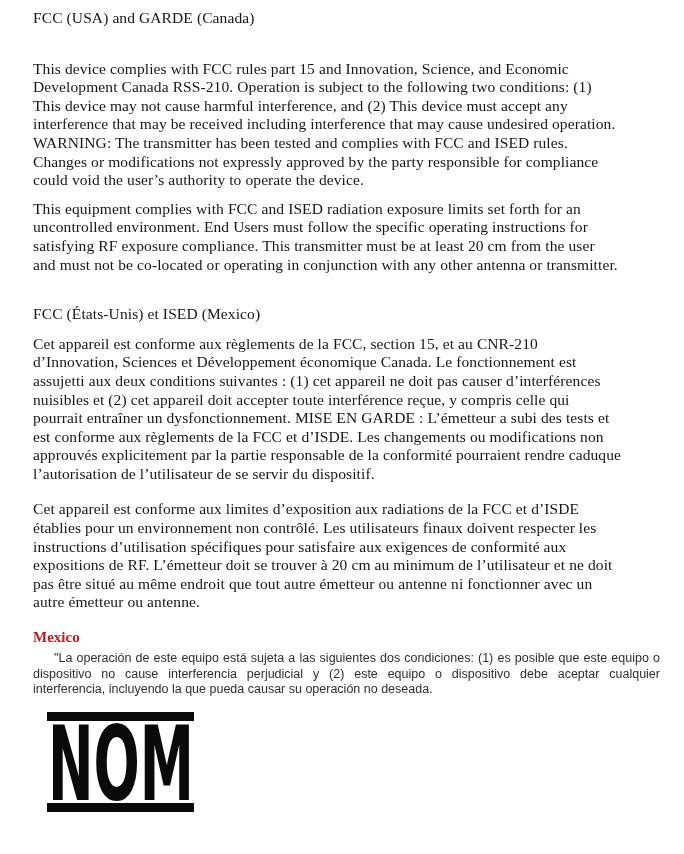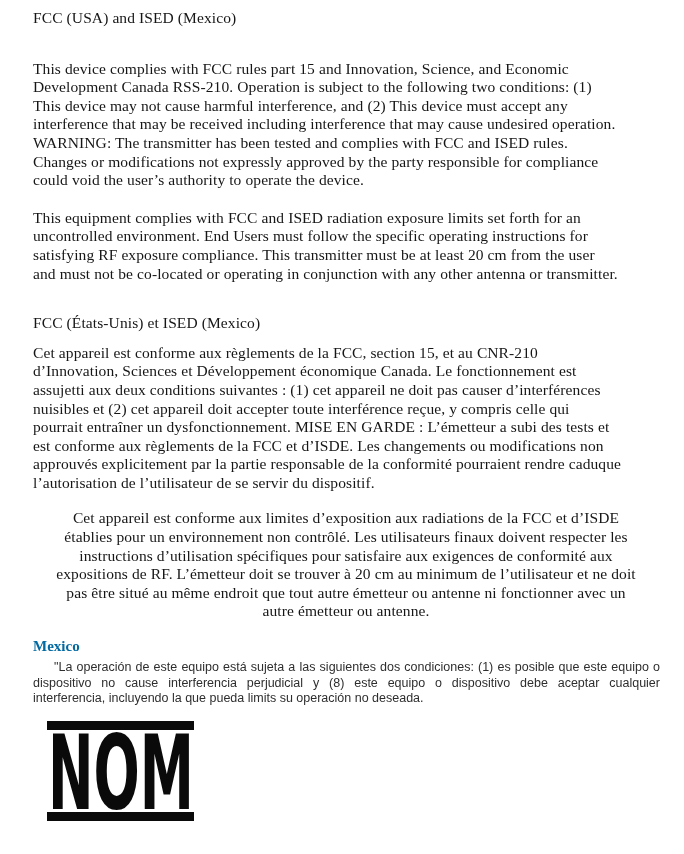--- a/index.html
+++ b/index.html
@@ -24,31 +24,31 @@
   .serif {
     font-size: 15.5px;
     line-height: 18.6px;
     white-space: pre-line;
     letter-spacing: 0.1px;
   }
   .heading-en {
     margin: 0;
   }
   .para-1 { margin-top: 32px; }
-  .para-2 { margin-top: 19px; }
+  .para-2 { margin-top: 10px; }
   .heading-fr { margin-top: 31px; }
   .para-3 { margin-top: 11px; }
-  .para-4 { margin-top: 17px; text-align: center; }
+  .para-4 { margin-top: 17px; }
   .heading-mx {
     margin-top: 17px;
     font-family: "Liberation Serif", serif;
     font-weight: bold;
     font-size: 15px;
     line-height: 17px;
-    color: #0369a1;
+    color: #b91c1c;
   }
   .sans-para {
     margin-top: 5px;
     width: 627px;
     font-family: "Liberation Sans", sans-serif;
     font-size: 12.5px;
     line-height: 15.5px;
     color: #2e2e2e;
   }
   .mx-line {
@@ -74,21 +74,21 @@
     font-weight: bold;
     font-size: 104px;
     fill: #0a0a0a;
   }
 </style>
 </head>
 <body>
 
 <div class="page">
 
-  <div class="serif heading-en">FCC (USA) and ISED (Mexico)</div>
+  <div class="serif heading-en">FCC (USA) and GARDE (Canada)</div>
 
   <div class="serif para-1">This device complies with FCC rules part 15 and Innovation, Science, and Economic
 Development Canada RSS-210. Operation is subject to the following two conditions: (1)
 This device may not cause harmful interference, and (2) This device must accept any
 interference that may be received including interference that may cause undesired operation.
 WARNING: The transmitter has been tested and complies with FCC and ISED rules.
 Changes or modifications not expressly approved by the party responsible for compliance
 could void the user’s authority to operate the device.</div>
 
   <div class="serif para-2">This equipment complies with FCC and ISED radiation exposure limits set forth for an
@@ -111,22 +111,22 @@
 établies pour un environnement non contrôlé. Les utilisateurs finaux doivent respecter les
 instructions d’utilisation spécifiques pour satisfaire aux exigences de conformité aux
 expositions de RF. L’émetteur doit se trouver à 20 cm au minimum de l’utilisateur et ne doit
 pas être situé au même endroit que tout autre émetteur ou antenne ni fonctionner avec un
 autre émetteur ou antenne.</div>
 
   <div class="heading-mx">Mexico</div>
 
   <div class="sans-para">
     <span class="mx-line mx-line-first">"La operación de este equipo está sujeta a las siguientes dos condiciones: (1) es posible que este equipo o</span>
-    <span class="mx-line">dispositivo no cause interferencia perjudicial y (8) este equipo o dispositivo debe aceptar cualquier</span>
-    <span class="mx-line mx-line-last">interferencia, incluyendo la que pueda limits su operación no deseada.</span>
+    <span class="mx-line">dispositivo no cause interferencia perjudicial y (2) este equipo o dispositivo debe aceptar cualquier</span>
+    <span class="mx-line mx-line-last">interferencia, incluyendo la que pueda causar su operación no deseada.</span>
   </div>
 
   <div class="nom-logo">
     <svg width="152" height="104" viewBox="0 0 152 104">
       <rect class="nom-bar" x="2" y="2" width="147" height="9"></rect>
       <rect class="nom-bar" x="2" y="93" width="147" height="9"></rect>
       <text class="nom-text" x="3" y="90" textLength="146" lengthAdjust="spacingAndGlyphs">NOM</text>
     </svg>
   </div>
 

